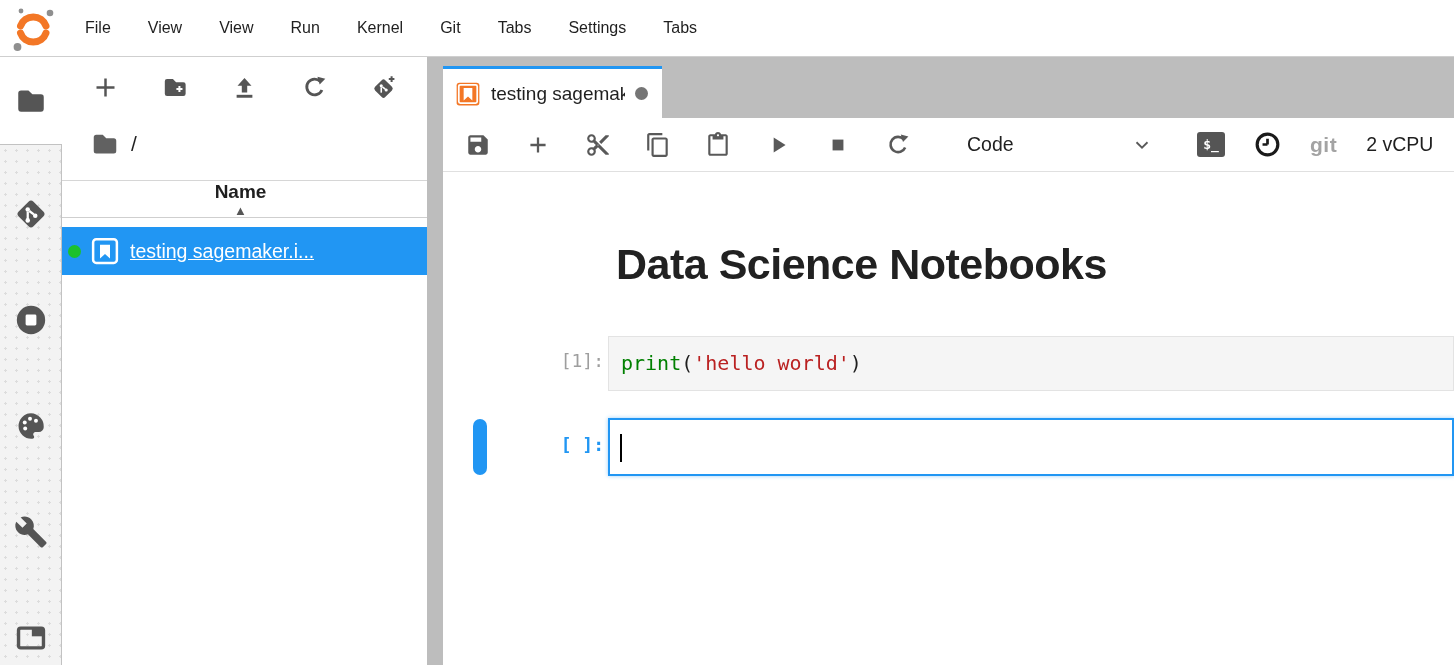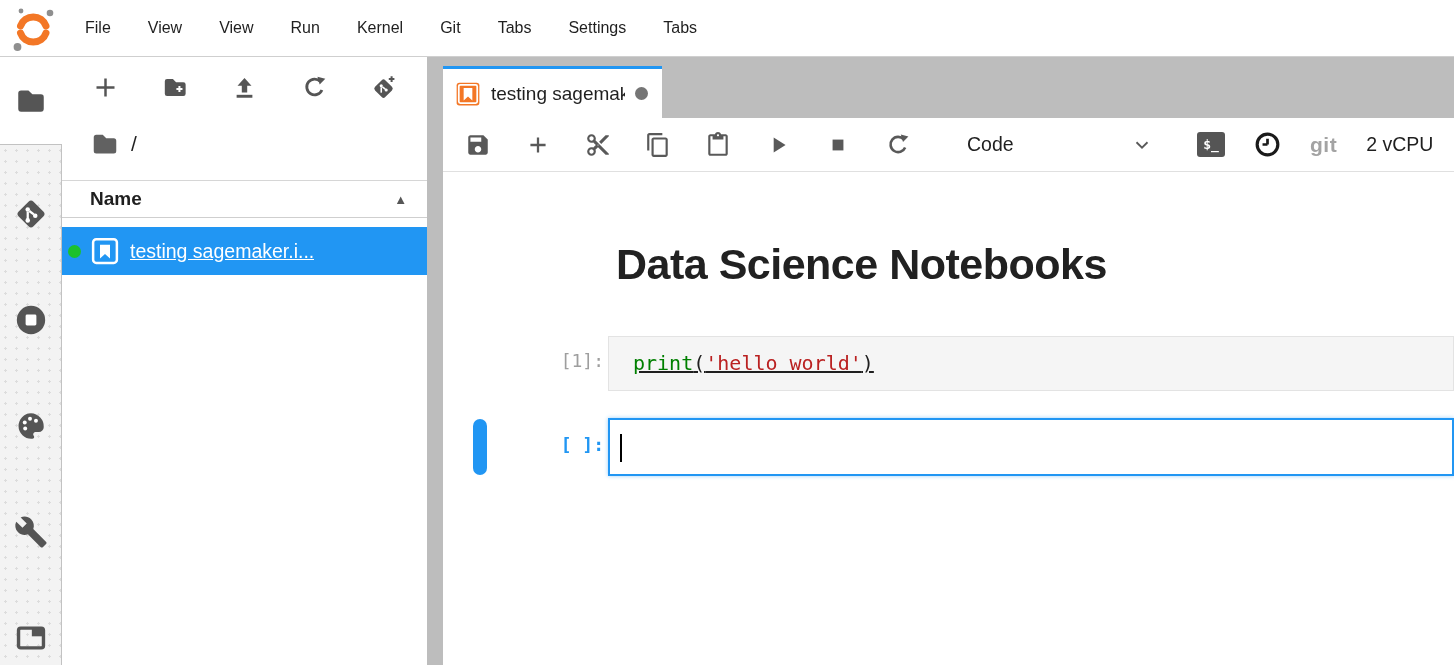--- a/index.html
+++ b/index.html
@@ -27,21 +27,21 @@
   .act-icon { width:34px; height:34px; }
 
   
   .file-browser { width:365px; flex:0 0 auto; background:#fff; display:flex; flex-direction:column; }
   .fb-toolbar { height:60px; display:flex; align-items:center; justify-content:space-between;
                 padding:0 30px; }
   .fb-tb-icon { width:27px; height:27px; }
   .fb-breadcrumb { height:54px; display:flex; align-items:center; padding-left:28px; gap:11px; font-size:21px; }
   .fb-header { margin-top:9px; height:38px; border-top:1px solid #d6d6d6; border-bottom:1px solid #cfcfcf;
                display:flex; align-items:center; justify-content:space-between;
-               padding:0 20px 0 28px; font-weight:bold; font-size:19px; }
+               padding:0 36px 0 28px; font-weight:bold; font-size:19px;flex-direction:column; }
   .sort-glyph { font-size:13px; color:#565656; }
   .fb-list { padding-top:9px; }
   .file-row { height:48px; background:#2196f3; color:#fff; display:flex; align-items:center;
               padding-left:6px; font-size:19.5px;text-decoration:underline; }
   .run-dot { width:13px; height:13px; border-radius:50%; background:#1cc12e; flex:0 0 auto; }
   .nb-file-icon { width:30px; height:30px; margin-left:9px; flex:0 0 auto; }
   .file-name { margin-left:10px; white-space:nowrap; overflow:hidden; }
 
   
   .splitter { width:16px; background:#bdbdbd; flex:0 0 auto; }
@@ -77,23 +77,23 @@
   .collapser.active { background:#2196f3; border-radius:7px; height:56px; margin-top:1px; }
   .prompt { width:117px; flex:0 0 auto; text-align:right;
             font-family:"DejaVu Sans Mono", monospace; font-size:18px; }
   .prompt.executed { color:#9e9e9e; padding-top:14px; }
   .prompt.empty { color:#2196f3; padding-top:16px; font-weight:bold; }
   .cell-main { flex:1; margin-left:4px; min-width:0; }
 
   .md-heading { font-size:43px; font-weight:bold; letter-spacing:-0.5px; color:#212121;
                 padding-left:8px; margin-top:46px; margin-bottom:47px; }
 
-  .code-input { background:#f5f5f5; border:1px solid #e3e3e3; padding:13px 0 13px 24px;
+  .code-input { background:#f5f5f5; border:1px solid #e3e3e3; padding:13px 0 13px 12px;
                 font-family:"DejaVu Sans Mono", monospace; font-size:20px; line-height:27px;
-                white-space:nowrap;text-decoration:underline; }
+                white-space:nowrap; }
   .tok-builtin { color:#008000; }
   .tok-string { color:#ba2121; }
   .cell-output { margin-top:15px; padding-left:8px; font-family:"DejaVu Sans Mono", monospace;
                  font-size:20px; color:#1c1c1c; }
   .active-cell-row { margin-top:27px; }
   .empty-input { border:2px solid #2196f3; background:#fff; height:58px; padding:14px 0 0 10px;
                  box-shadow:0 0 4px rgba(33,150,243,.45); }
   .cursor-bar { display:inline-block; width:2px; height:28px; background:#000; }
 
   svg { display:block; }

